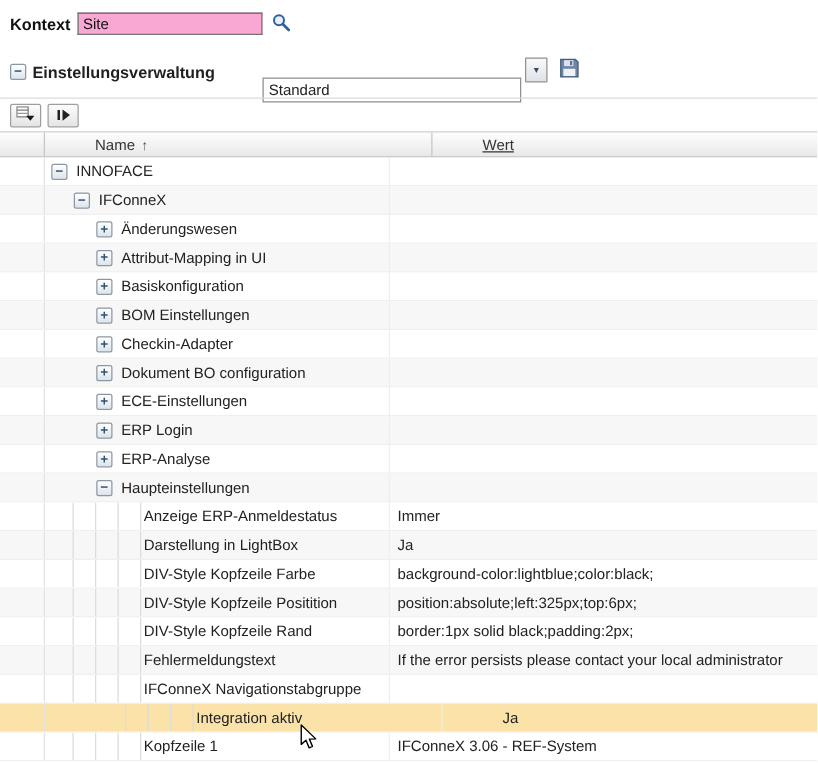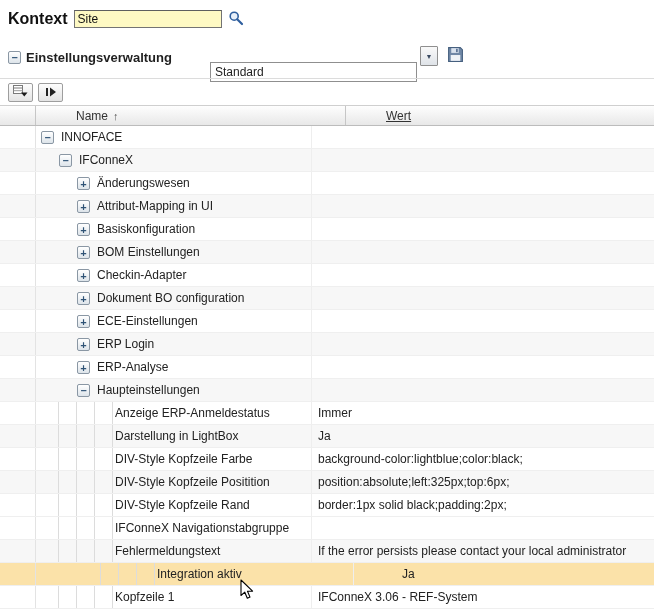--- a/index.html
+++ b/index.html
@@ -4,23 +4,23 @@
 <style>
   * { margin:0; padding:0; box-sizing:border-box; }
   html,body { width:654px; height:610px; }
   body {
     position:relative; overflow:hidden; background:#fff;
     font-family:"Liberation Sans", sans-serif; font-size:12px; color:#222;
   }
 
   
   .context-bar { position:absolute; top:8px; left:8px; height:22px; display:flex; align-items:center; }
-  .context-label { font-weight:bold; margin-right:6px; font-size:16px; color:#111; }
+  .context-label { font-weight:bold; margin-right:6px; font-size:13px; color:#111; }
   .context-input {
-    width:148px; height:18px; background:#fef9c3; border:1px solid #737373;
+    width:148px; height:18px; background:#f9a8d4; border:1px solid #737373;
     border-top-color:#5e5e5e; padding:0 3px; font-family:"Liberation Sans",sans-serif; font-size:12px; color:#111;
   }
   .search-btn { margin-left:6px; width:17px; height:17px; display:inline-flex; align-items:center; justify-content:center;
     background:transparent; border:none; cursor:pointer; }
 
   
   .settings-header { position:absolute; top:46px; left:8px; right:8px; height:22px; display:flex; align-items:center; }
   .box-toggle {
     width:13px; height:13px; flex-shrink:0; display:inline-flex; align-items:center; justify-content:center;
     font-size:10px; line-height:11px; font-weight:bold; color:#2f5376;
@@ -357,47 +357,47 @@
             <span class="spacer guide"></span>
             <span class="spacer guide"></span>
             <span class="spacer guide"></span>
             <span class="spacer guide"></span>
           </span>
 
       <span class="row-label">DIV-Style Kopfzeile Rand</span>
     </div>
     <div class="value-cell">border:1px solid black;padding:2px;</div>
   </div>
+      <div class="row stripe">
+    <div class="gutter"></div>
+    <div class="name-cell">
+      <span class="indent">
+            <span class="spacer guide"></span>
+            <span class="spacer guide"></span>
+            <span class="spacer guide"></span>
+            <span class="spacer guide"></span>
+          </span>
+
+      <span class="row-label">Fehlermeldungstext</span>
+    </div>
+    <div class="value-cell">If the error persists please contact your local administrator</div>
+  </div>
       <div class="row">
     <div class="gutter"></div>
     <div class="name-cell">
       <span class="indent">
             <span class="spacer guide"></span>
             <span class="spacer guide"></span>
             <span class="spacer guide"></span>
             <span class="spacer guide"></span>
           </span>
 
       <span class="row-label">IFConneX Navigationstabgruppe</span>
     </div>
     <div class="value-cell"></div>
-  </div>
-      <div class="row stripe">
-    <div class="gutter"></div>
-    <div class="name-cell">
-      <span class="indent">
-            <span class="spacer guide"></span>
-            <span class="spacer guide"></span>
-            <span class="spacer guide"></span>
-            <span class="spacer guide"></span>
-          </span>
-
-      <span class="row-label">Fehlermeldungstext</span>
-    </div>
-    <div class="value-cell">If the error persists please contact your local administrator</div>
   </div>
       <div class="row highlight">
     <div class="gutter"></div>
     <div class="name-cell">
       <span class="indent">
             <span class="spacer guide"></span>
             <span class="spacer guide"></span>
             <span class="spacer guide"></span>
             <span class="spacer guide"></span>
           </span>

